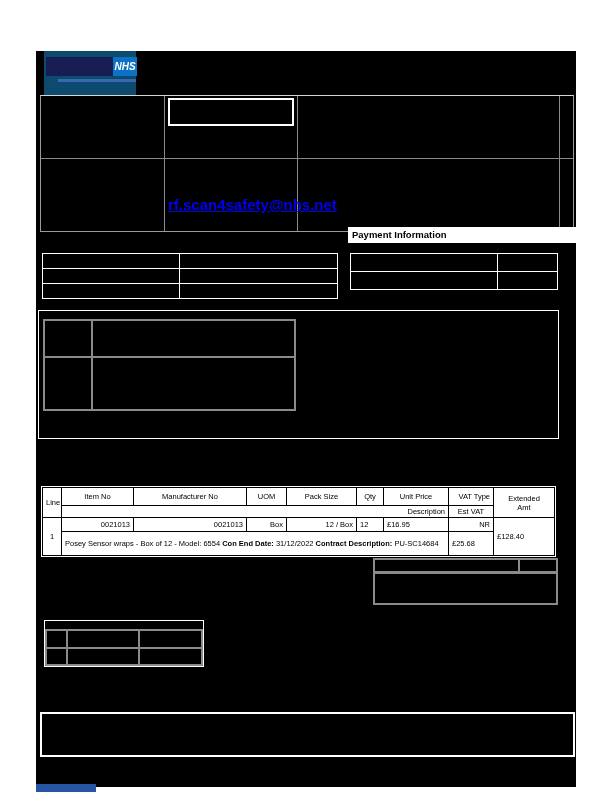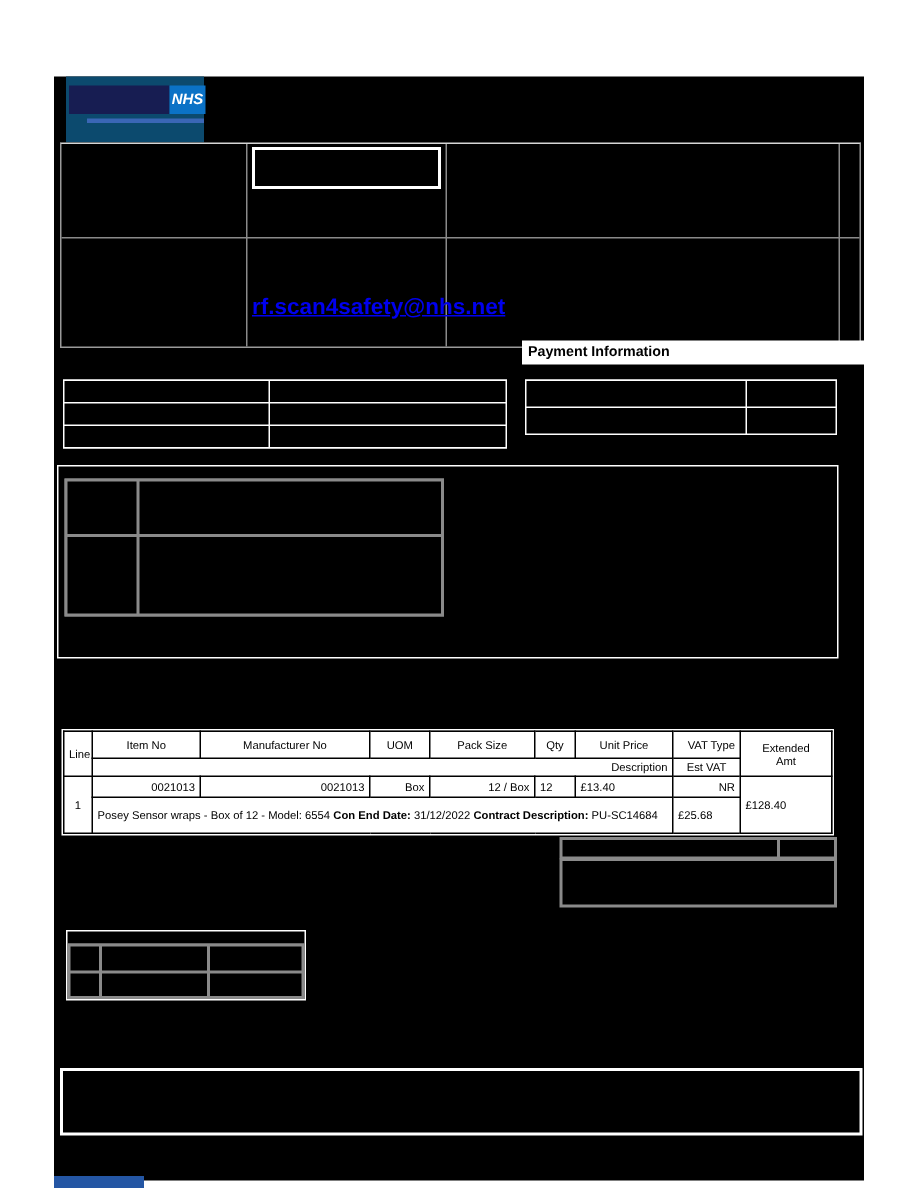--- a/index.html
+++ b/index.html
@@ -158,21 +158,21 @@
         <th colspan="6" class="left">Description</th>
         <th>Est VAT</th>
       </tr>
       <tr class="d1">
         <td rowspan="2" style="text-align:center">1</td>
         <td class="left">0021013</td>
         <td class="left">0021013</td>
         <td class="left">Box</td>
         <td class="left">12 / Box</td>
         <td class="right">12</td>
-        <td class="right">£13.40</td>
+        <td class="right">£16.95</td>
         <td class="left">NR</td>
         <td rowspan="2" class="right">£128.40</td>
       </tr>
       <tr class="d2">
         <td colspan="6" class="desc">
           <span>Posey Sensor wraps - Box of 12 - Model: 6554</span>
           <span class="b">Con End Date:</span>
           <span>31/12/2022</span>
           <span class="b">Contract Description:</span>
           <span>PU-SC14684</span>

